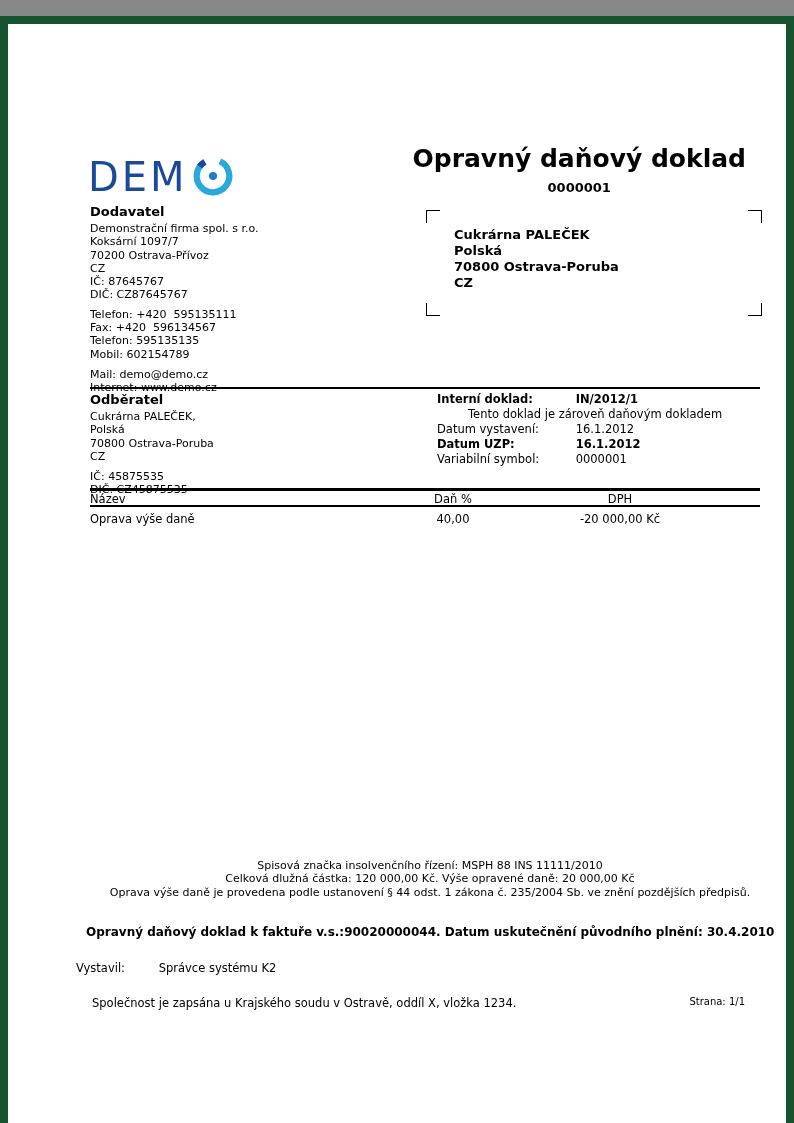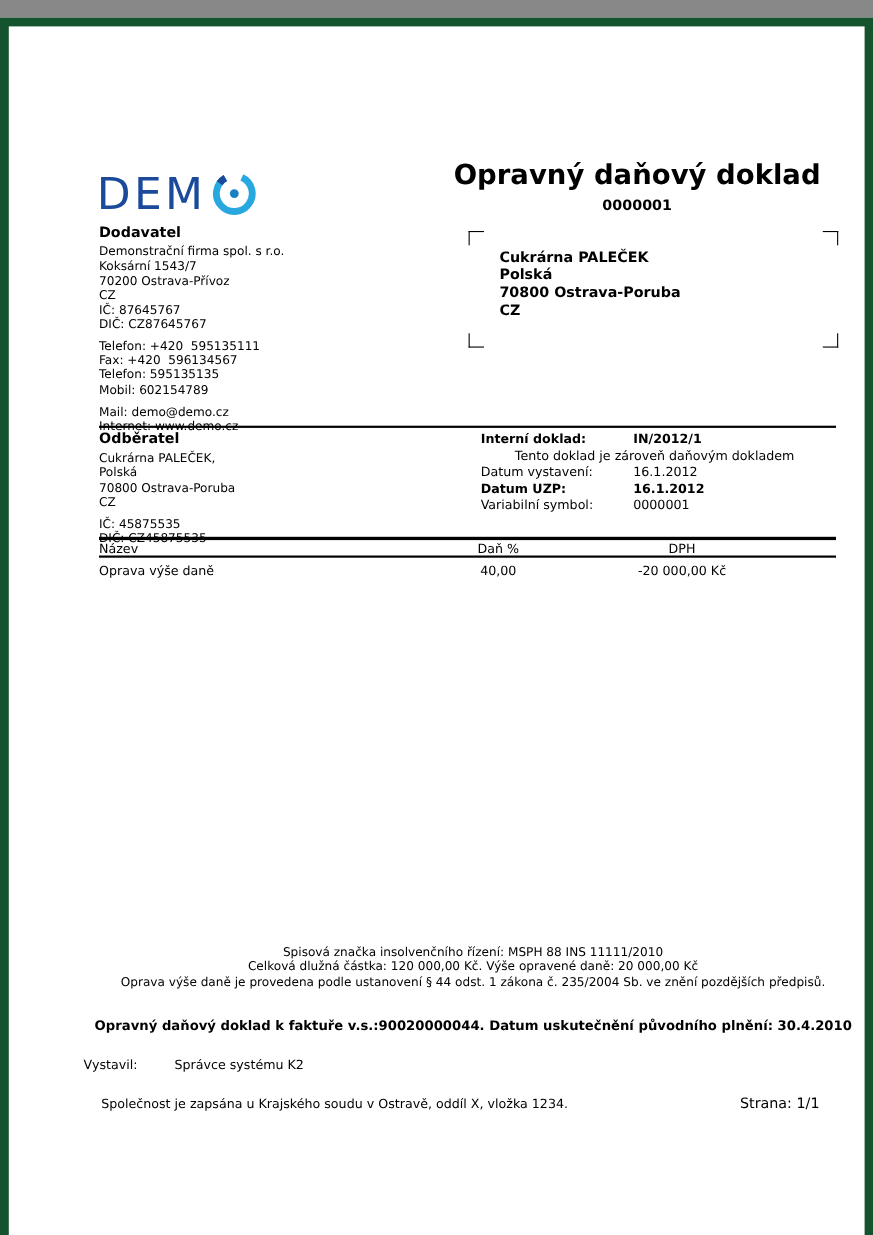--- a/index.html
+++ b/index.html
@@ -57,21 +57,21 @@
   .tdata { top:488px; height:15px; }
   .cell-name { position:absolute; left:0; top:0;text-align:center; }
   .cell-tax  { position:absolute; left:303px; top:0; width:120px; text-align:center; }
   .cell-dph  { position:absolute; left:430px; top:0; width:200px; text-align:center; }
   
   .notes { position:absolute; left:82px; top:835px; width:680px; font-size:11px; line-height:13.4px;text-align:center; }
   .boldnote { position:absolute; left:78px; top:901px; width:690px; font-size:12px; font-weight:bold; }
   .issued { position:absolute; left:68px; top:937px; font-size:11.5px; }
   .issued-label { display:inline-block; width:79px; }
   .footer-left { position:absolute; left:84px; top:972px; font-size:11.5px; }
-  .footer-right { position:absolute; right:41px; top:972px; font-size:13px; }
+  .footer-right { position:absolute; right:41px; top:972px; font-size:10px; }
 </style>
 </head>
 <body>
 
 <div class="page">
 
   <div class="logo">
     <span class="logo-text">DEM</span>
     <span class="logo-o">
       <svg width="46" height="46" viewBox="0 0 48 48">
@@ -83,21 +83,21 @@
   </div>
 
   <div class="title-block">
     <div class="doc-title">Opravný daňový doklad</div>
     <div class="doc-number">0000001</div>
   </div>
 
   <div class="supplier">
     <div class="sec-heading">Dodavatel</div>
     <div class="tline">Demonstrační firma spol. s r.o.</div>
-    <div class="tline">Koksární 1543/7</div>
+    <div class="tline">Koksární 1097/7</div>
     <div class="tline">70200 Ostrava-Přívoz</div>
     <div class="tline">CZ</div>
     <div class="tline">IČ: 87645767</div>
     <div class="tline">DIČ: CZ87645767</div>
     <div class="gap"></div>
     <div class="tline">Telefon: +420  595135111</div>
     <div class="tline">Fax: +420  596134567</div>
     <div class="tline">Telefon: 595135135</div>
     <div class="tline">Mobil: 602154789</div>
     <div class="gap2"></div>

